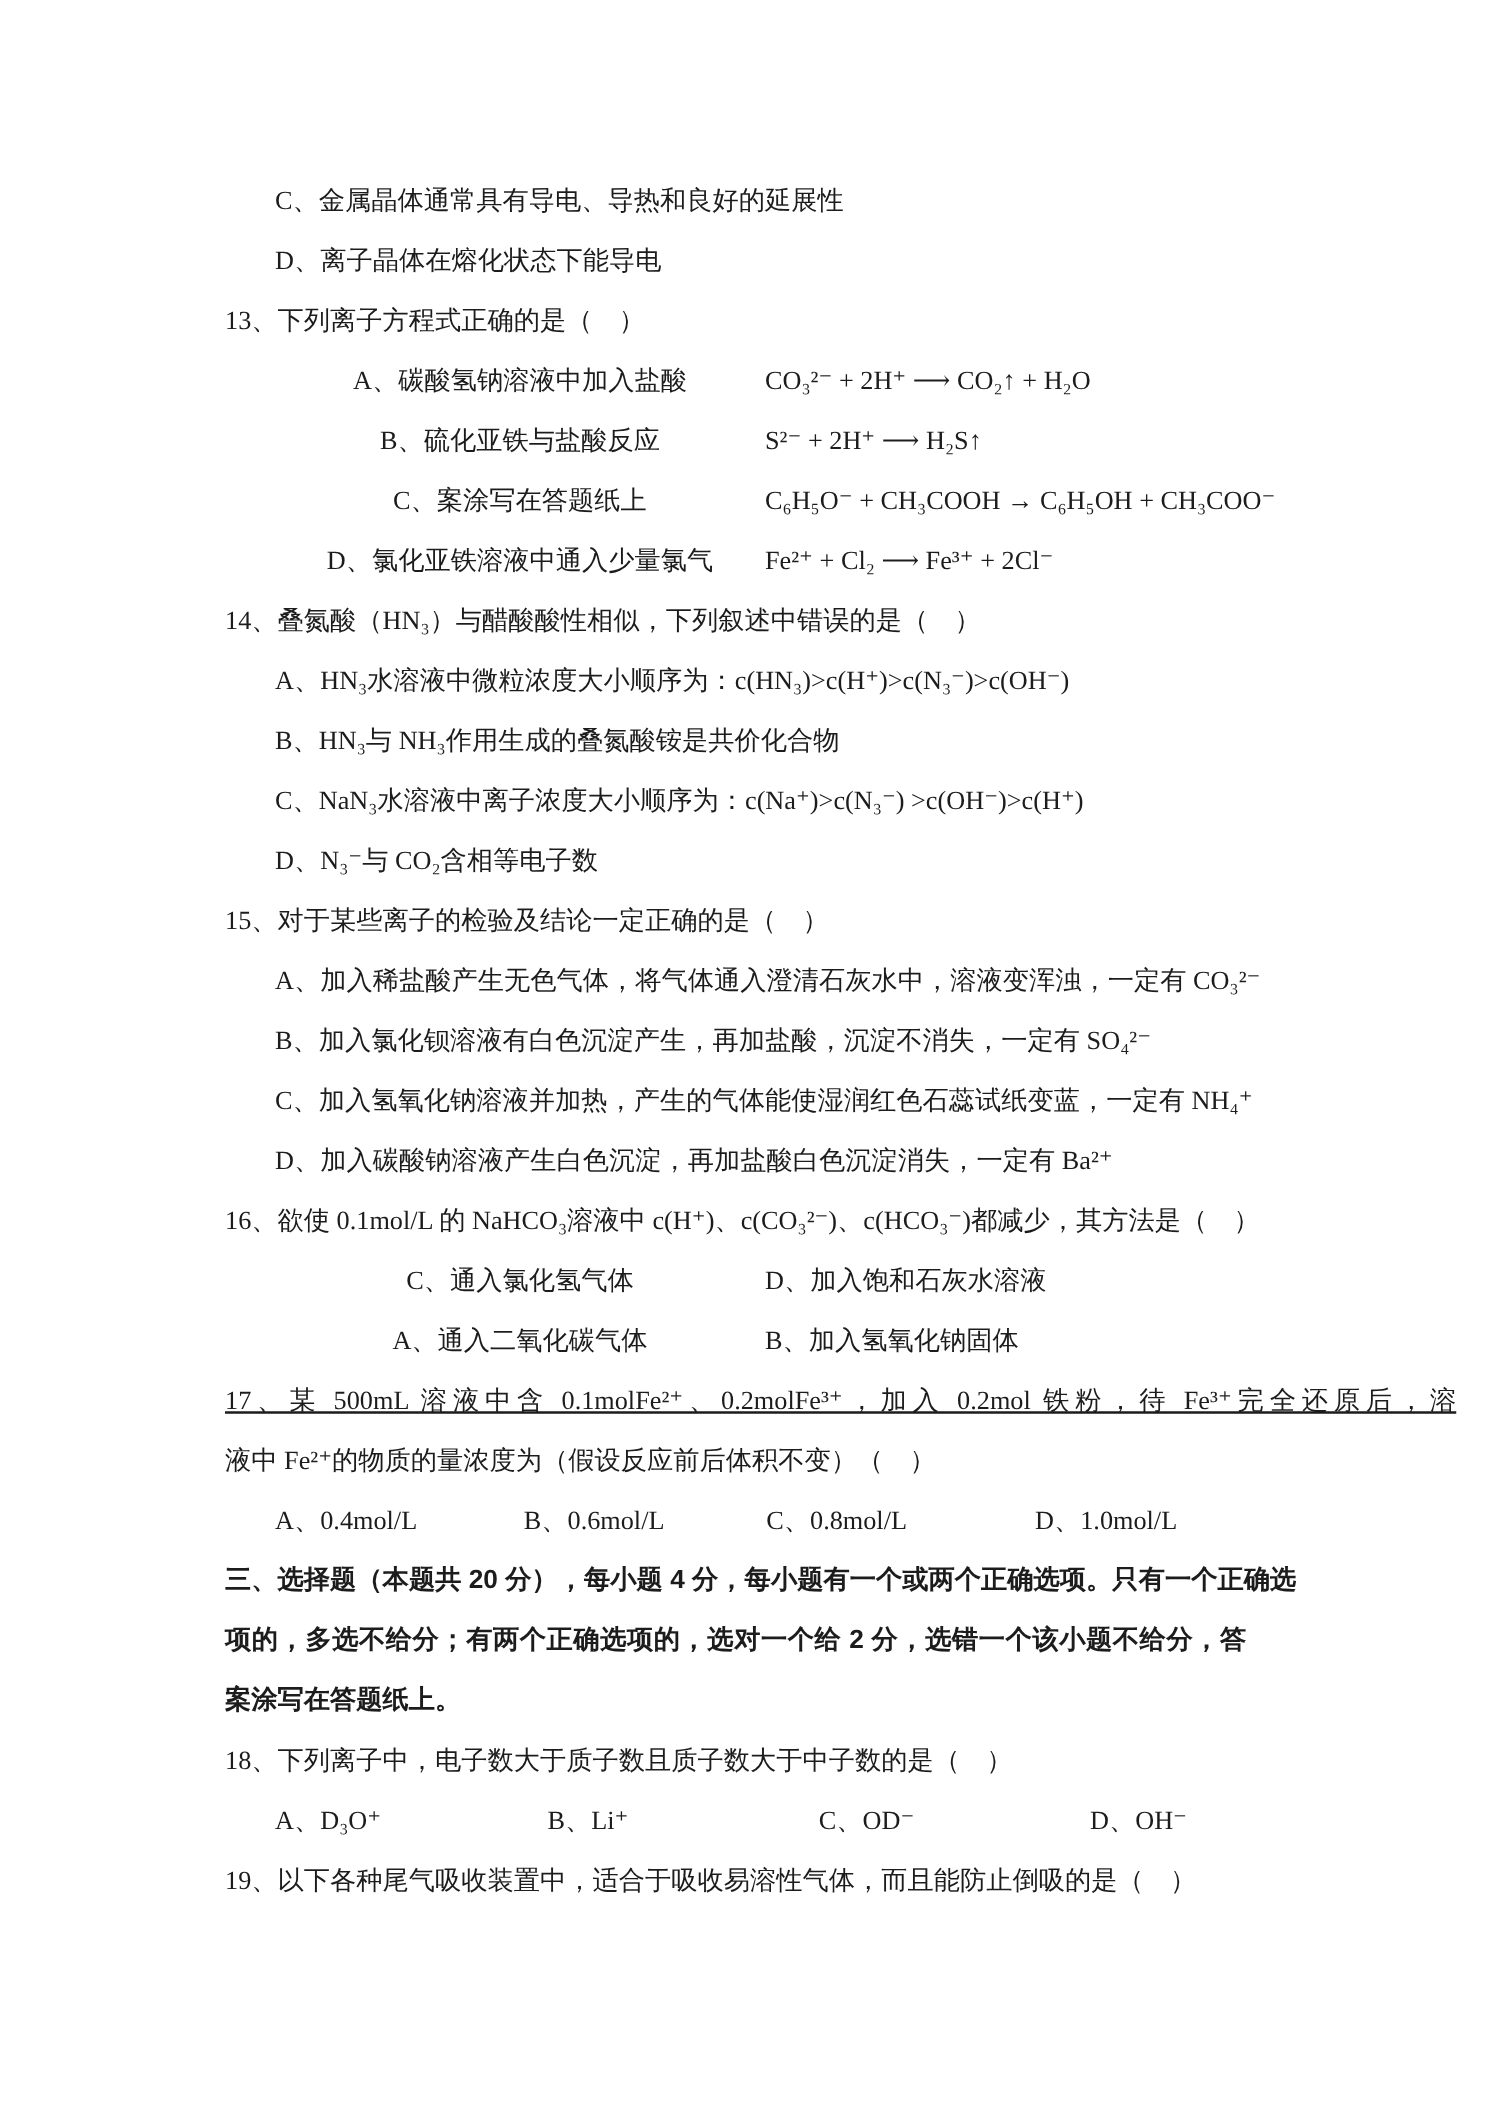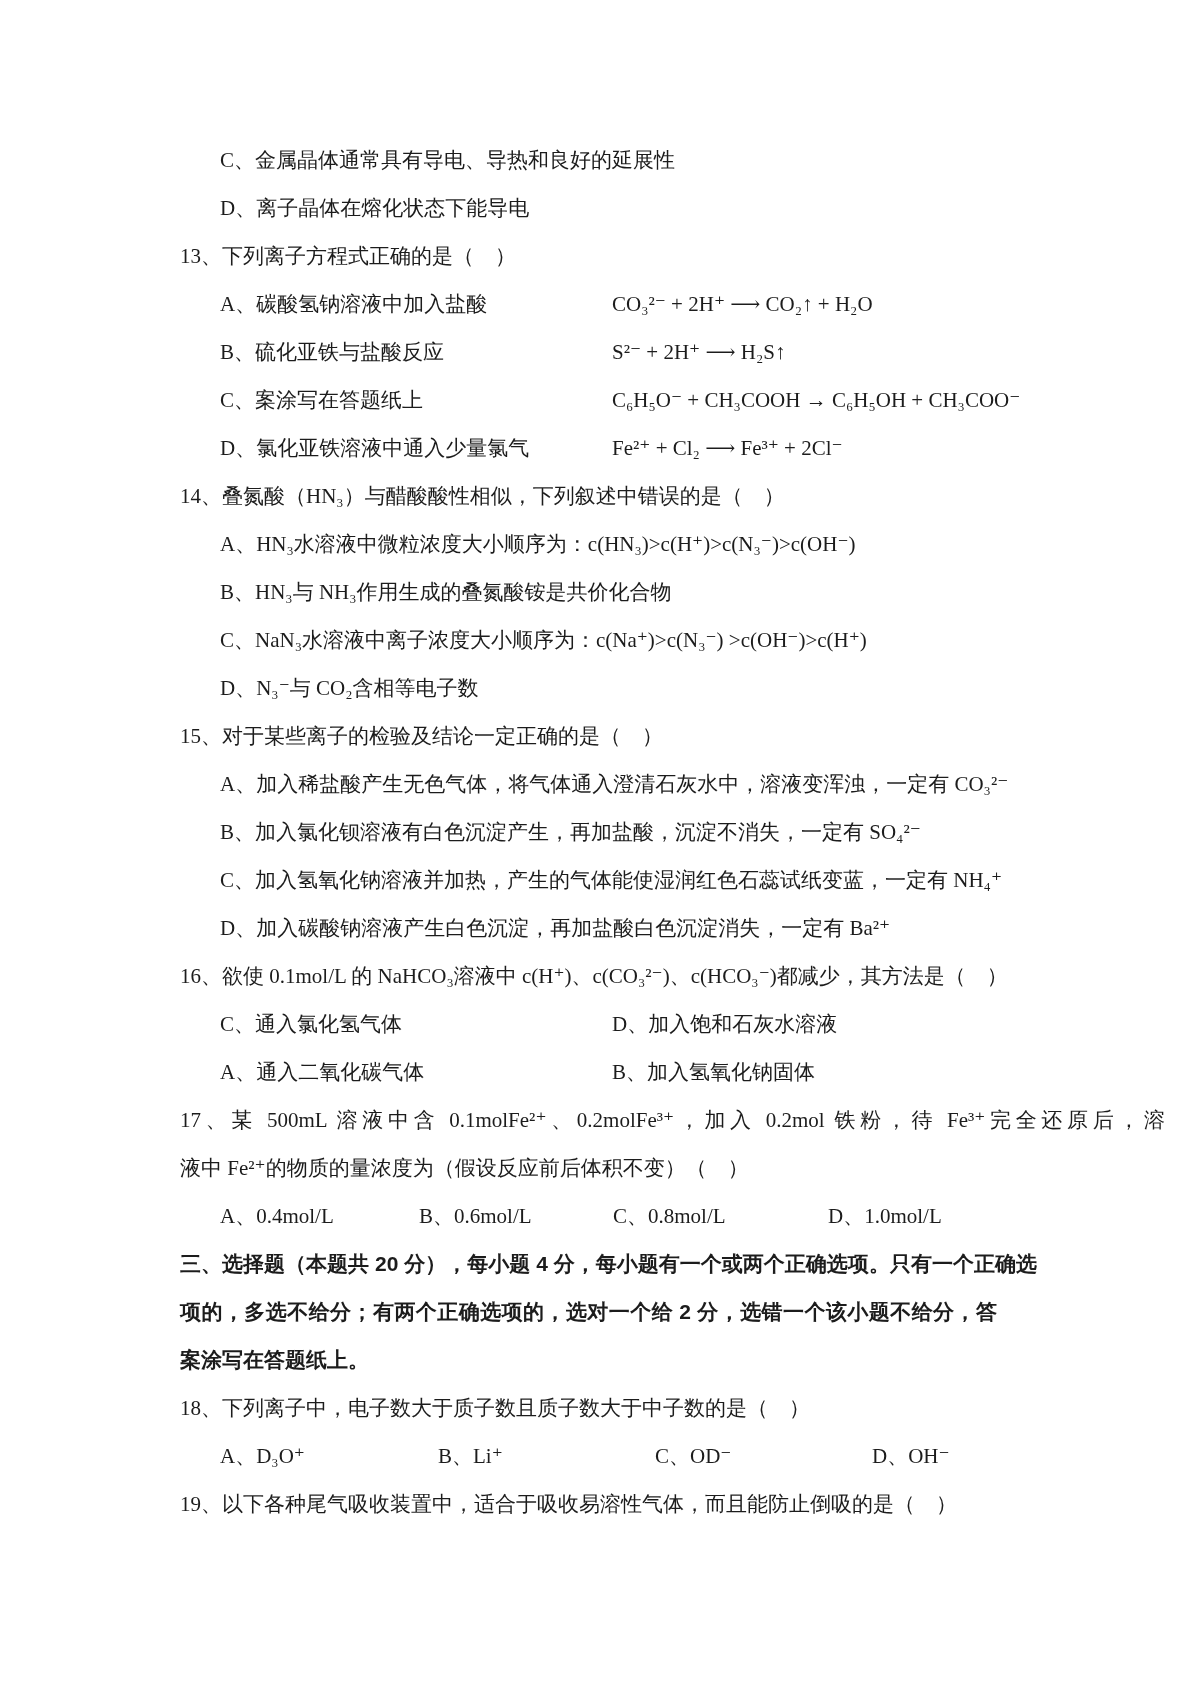--- a/index.html
+++ b/index.html
@@ -25,36 +25,37 @@
     height: 48px;
     line-height: 48px;
     white-space: nowrap;
   }
   .opt { padding-left: 40px; }
   
   .cell1 {
     display: inline-block;
     width: 392px;
     vertical-align: top;
+    text-align: center;
   }
   
   .c17a { display: inline-block; width: 199px; }
   .c17b { display: inline-block; width: 194px; }
   .c17c { display: inline-block; width: 215px; }
   
   .c18a { display: inline-block; width: 218px; }
   .c18b { display: inline-block; width: 217px; }
   .c18c { display: inline-block; width: 217px; }
   
   .just {
     white-space: normal;
     text-align: justify;
     text-align-last: justify;
   }
-  .w17 { width: 985px; }
+  .w17 { width: 985px; text-decoration: underline; }
   
   .sec3 {
     font-family: Liberation Sans, sans-serif;
     font-weight: 700;
     font-size: 21px;
   }
   .sec3-cont { }
   .w3a { width: 857px; }
   .w3b { width: 817px; }
 </style>

